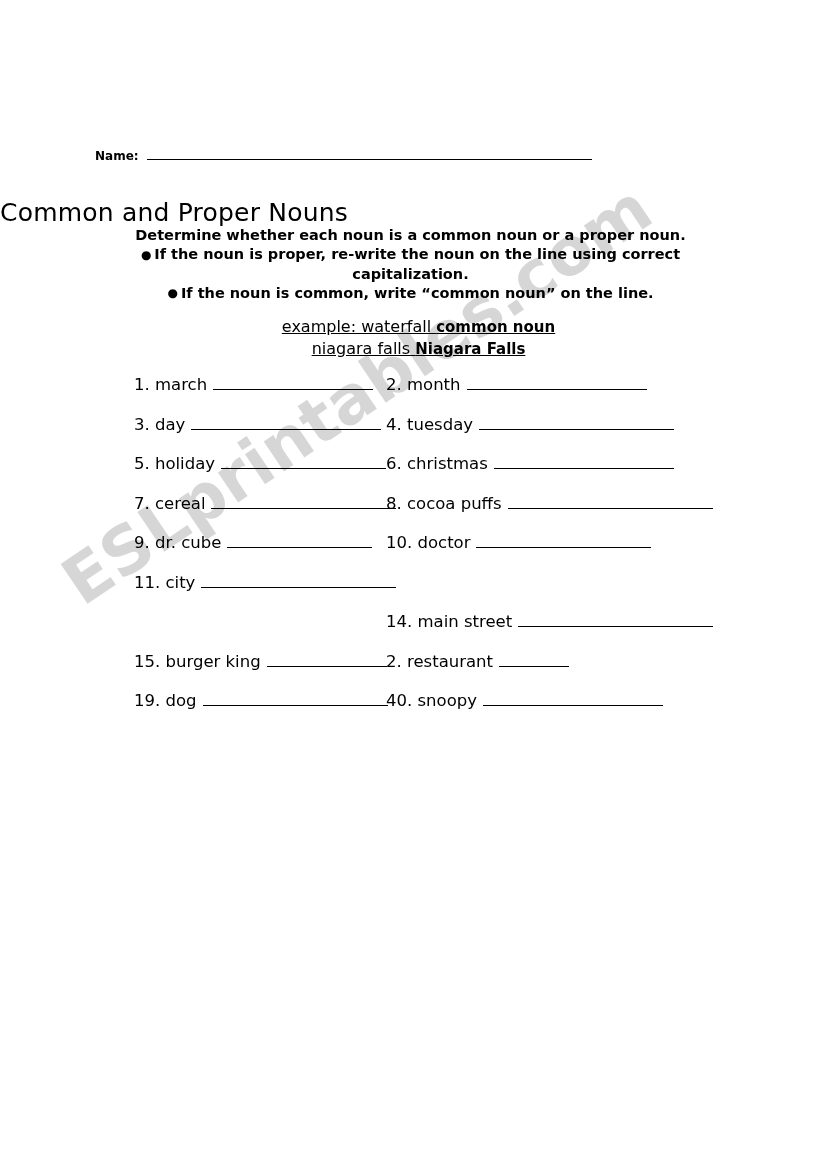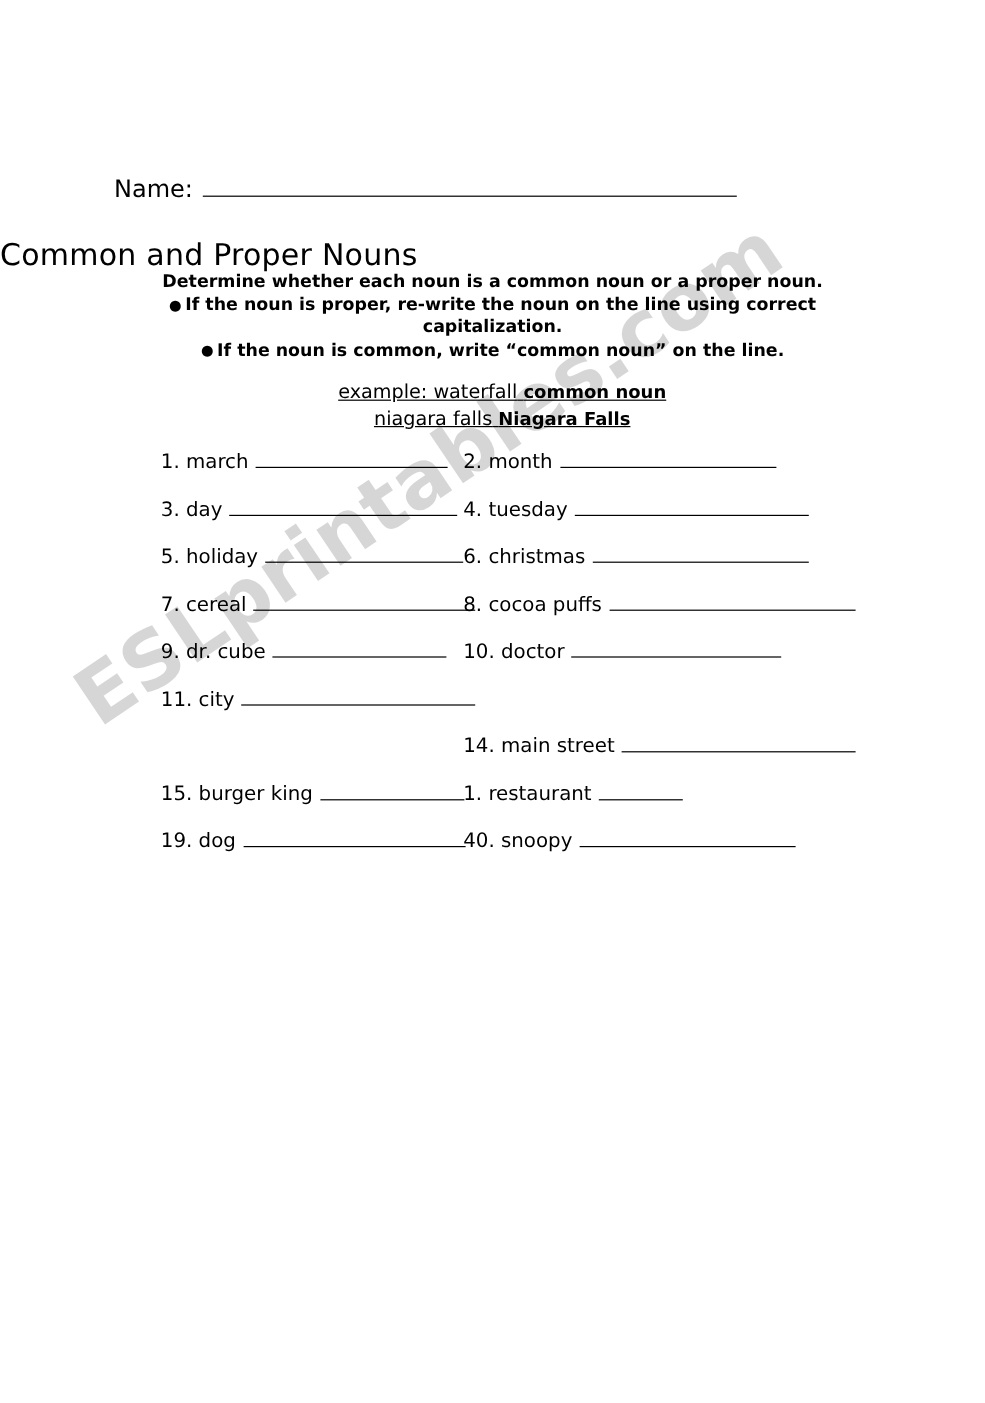--- a/index.html
+++ b/index.html
@@ -58,22 +58,23 @@
 
   .name-row {
     position: absolute;
     left: 95px;
     top: 145px;
     display: flex;
     align-items: baseline;
     font-size: 16px;
   }
   .name-label {
-    font-size: 20px;
+    font-size: 12px;
     white-space: nowrap;
+    font-weight: bold;
   }
   .name-line {
     display: inline-block;
     width: 445px;
     margin-left: 8px;
     border-bottom: 1px solid #000;
     height: 14px;
   }
 
   .title {
@@ -243,21 +244,21 @@
             <span class="item-text">14. main street</span>
             <span class="blank" style="width: 195px;"></span>
           </div>
         </div>
         <div class="item-row">
           <div class="item left">
             <span class="item-text">15. burger king</span>
             <span class="blank" style="width: 120px;"></span>
           </div>
           <div class="item right">
-            <span class="item-text">1. restaurant</span>
+            <span class="item-text">2. restaurant</span>
             <span class="blank" style="width: 70px;"></span>
           </div>
         </div>
         <div class="item-row">
           <div class="item left">
             <span class="item-text">19. dog</span>
             <span class="blank" style="width: 185px;"></span>
           </div>
           <div class="item right">
             <span class="item-text">40. snoopy</span>

